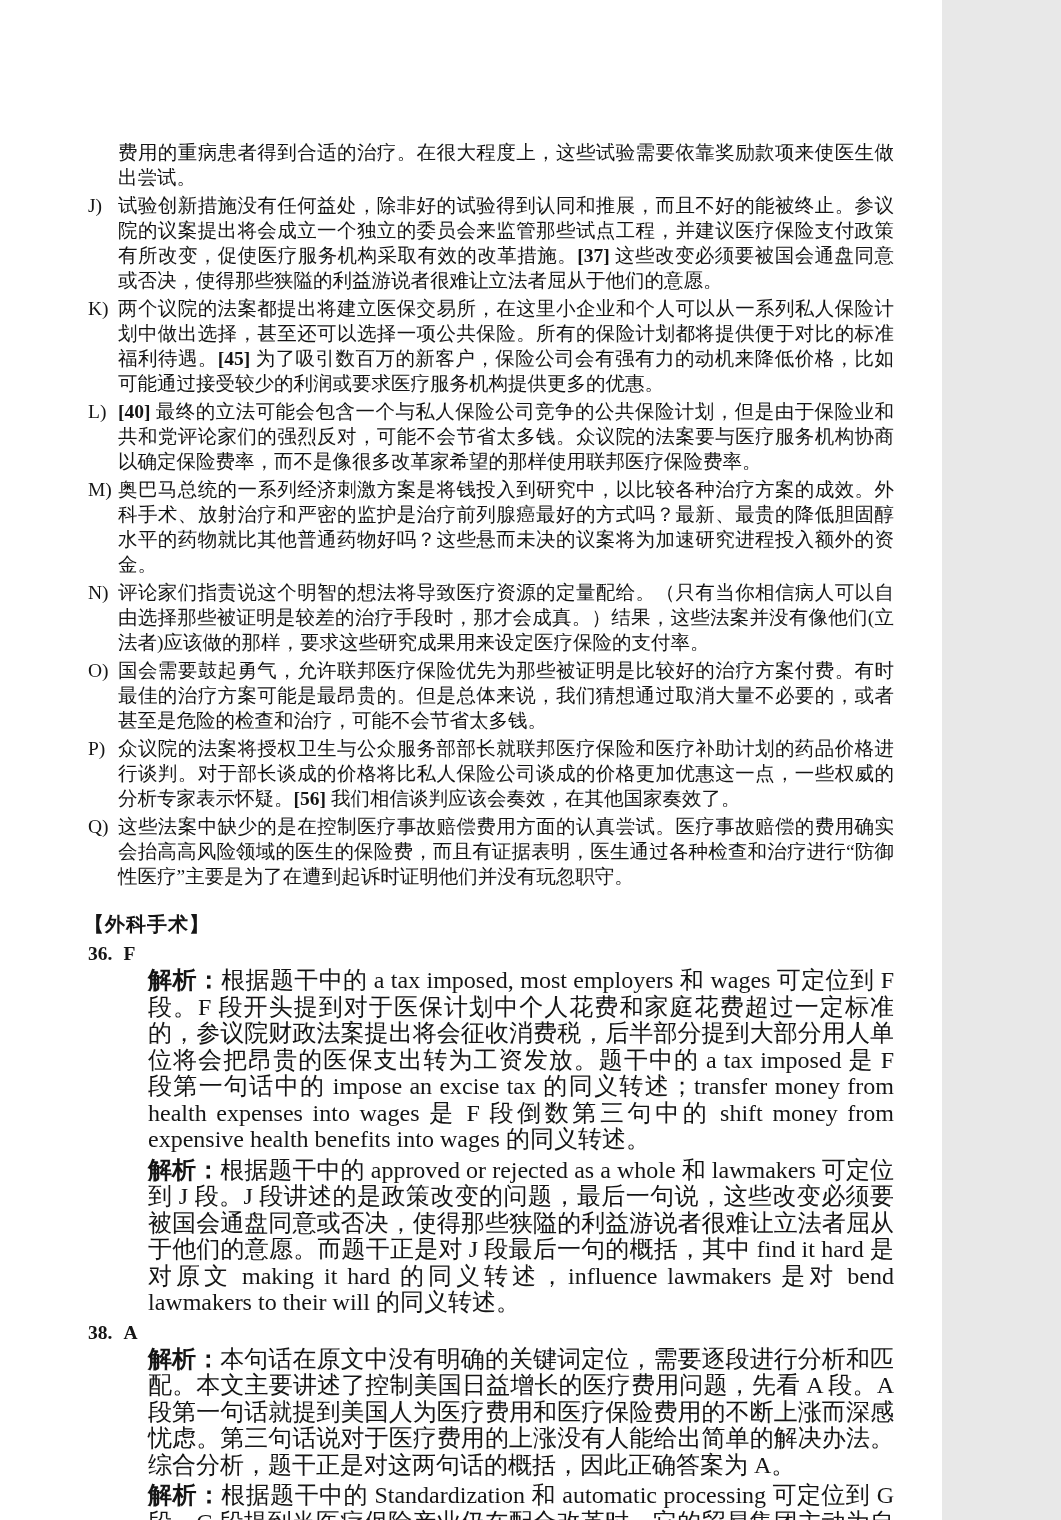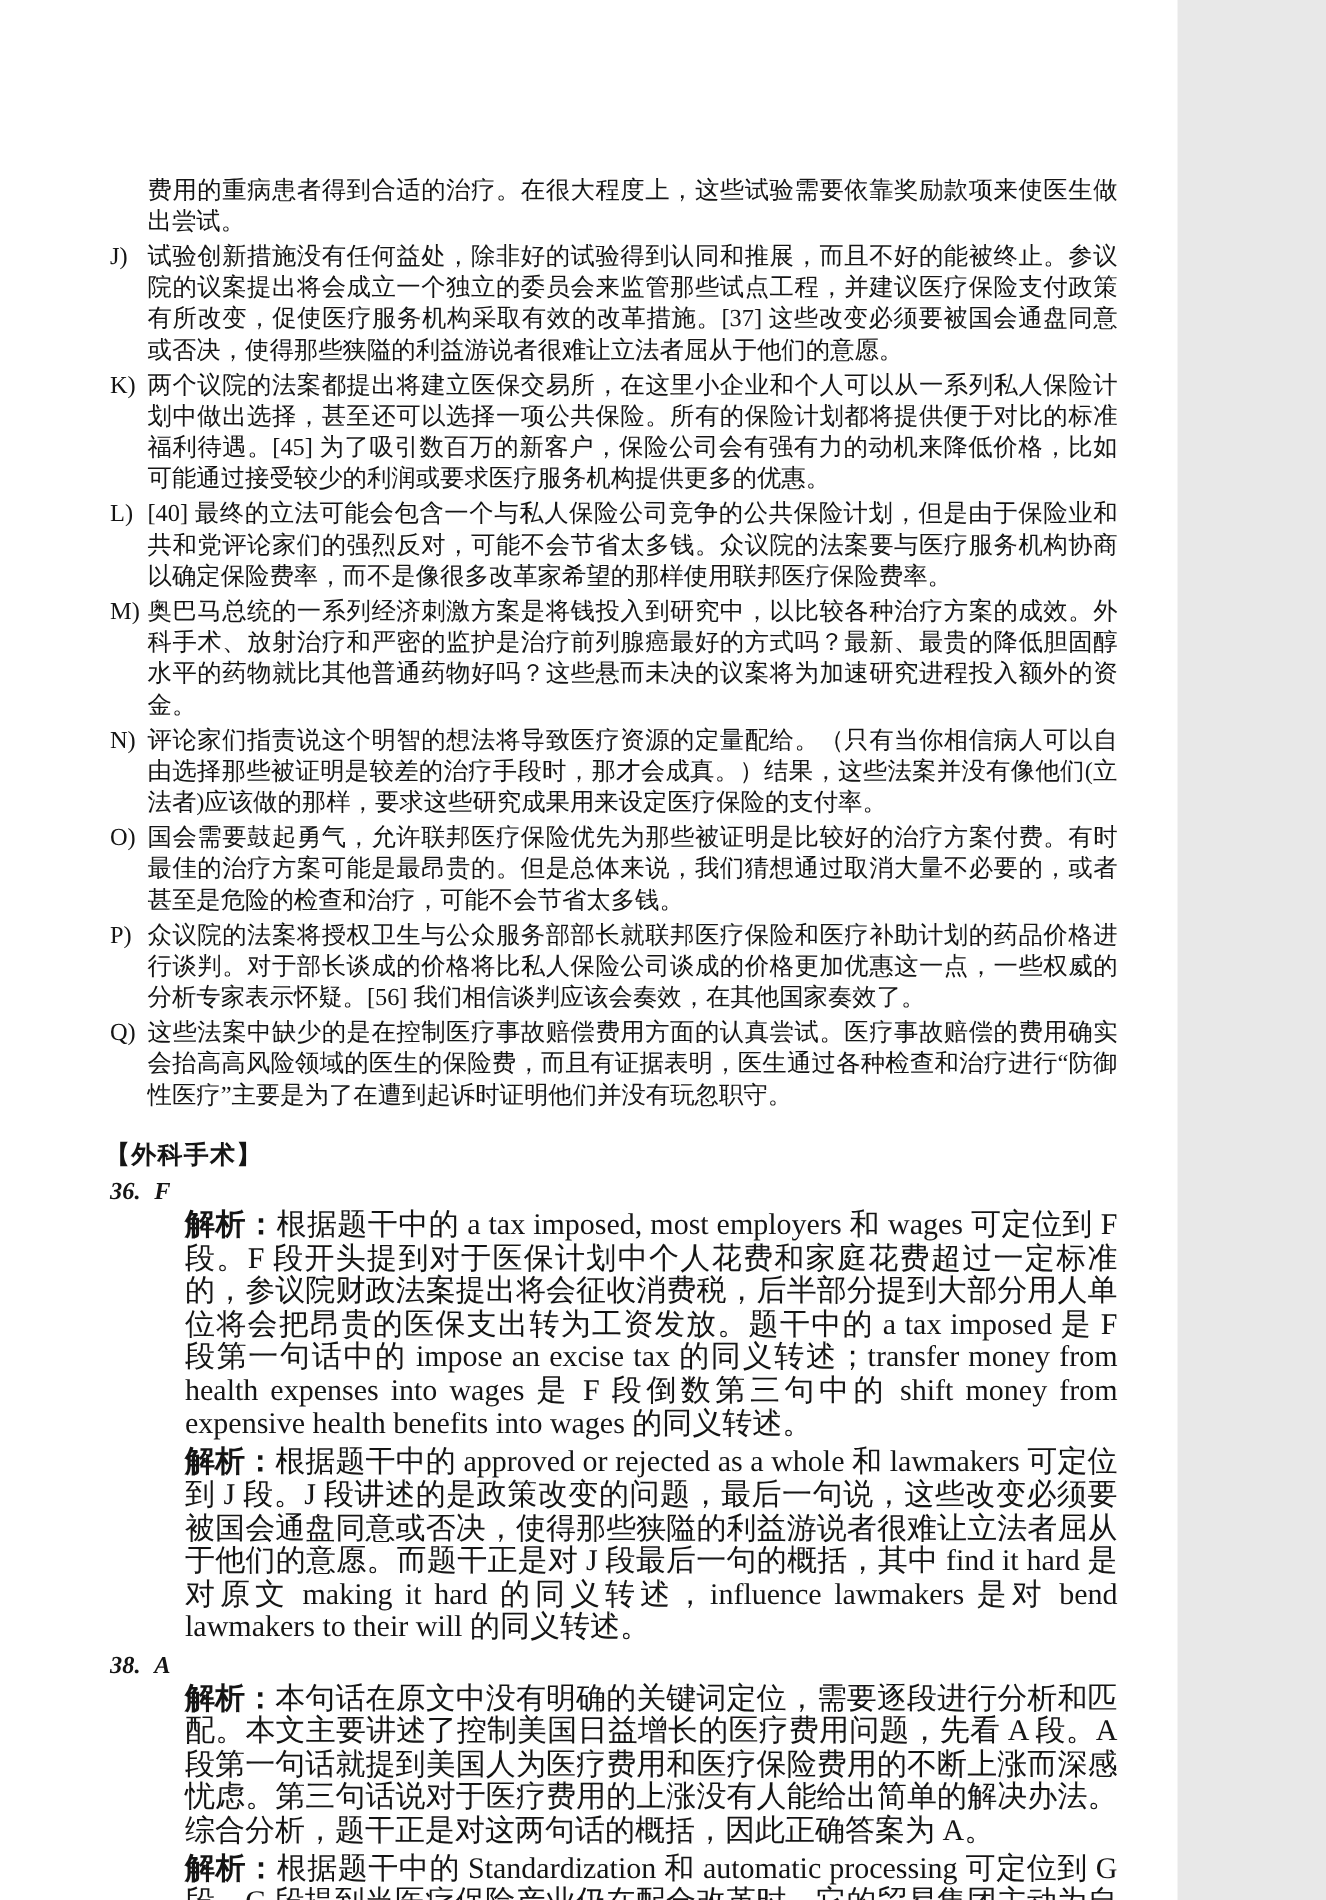--- a/index.html
+++ b/index.html
@@ -31,35 +31,34 @@
     flex: 0 0 30px;
     width: 30px;
   }
   .para-text { flex: 1; }
   .intro {
     margin-left: 30px;
     font-size: 19.5px;
     line-height: 25px;
     text-align: justify;
   }
-  b.qref { font-weight: normal; }
+  b.qref { font-weight: bold; }
   .answers { margin-top: 22px; }
   .ans-heading {
     font-weight: bold;
     font-size: 20px;
     line-height: 26px;
     margin-left: -4px;
     letter-spacing: 1px;
   }
   .ans-item { margin-top: 4px; }
   .ans-head {
     font-weight: bold;
     font-size: 19.5px;
     line-height: 26px;
-    font-style: italic;
   }
   .ans-head .ans-letter { margin-left: 11px; }
   .ans-body {
     margin-left: 60px;
     font-size: 24px;
     line-height: 26.5px;
     text-align: justify;
   }
   .ans-body .jiexi { font-weight: bold; }
   .footer {

